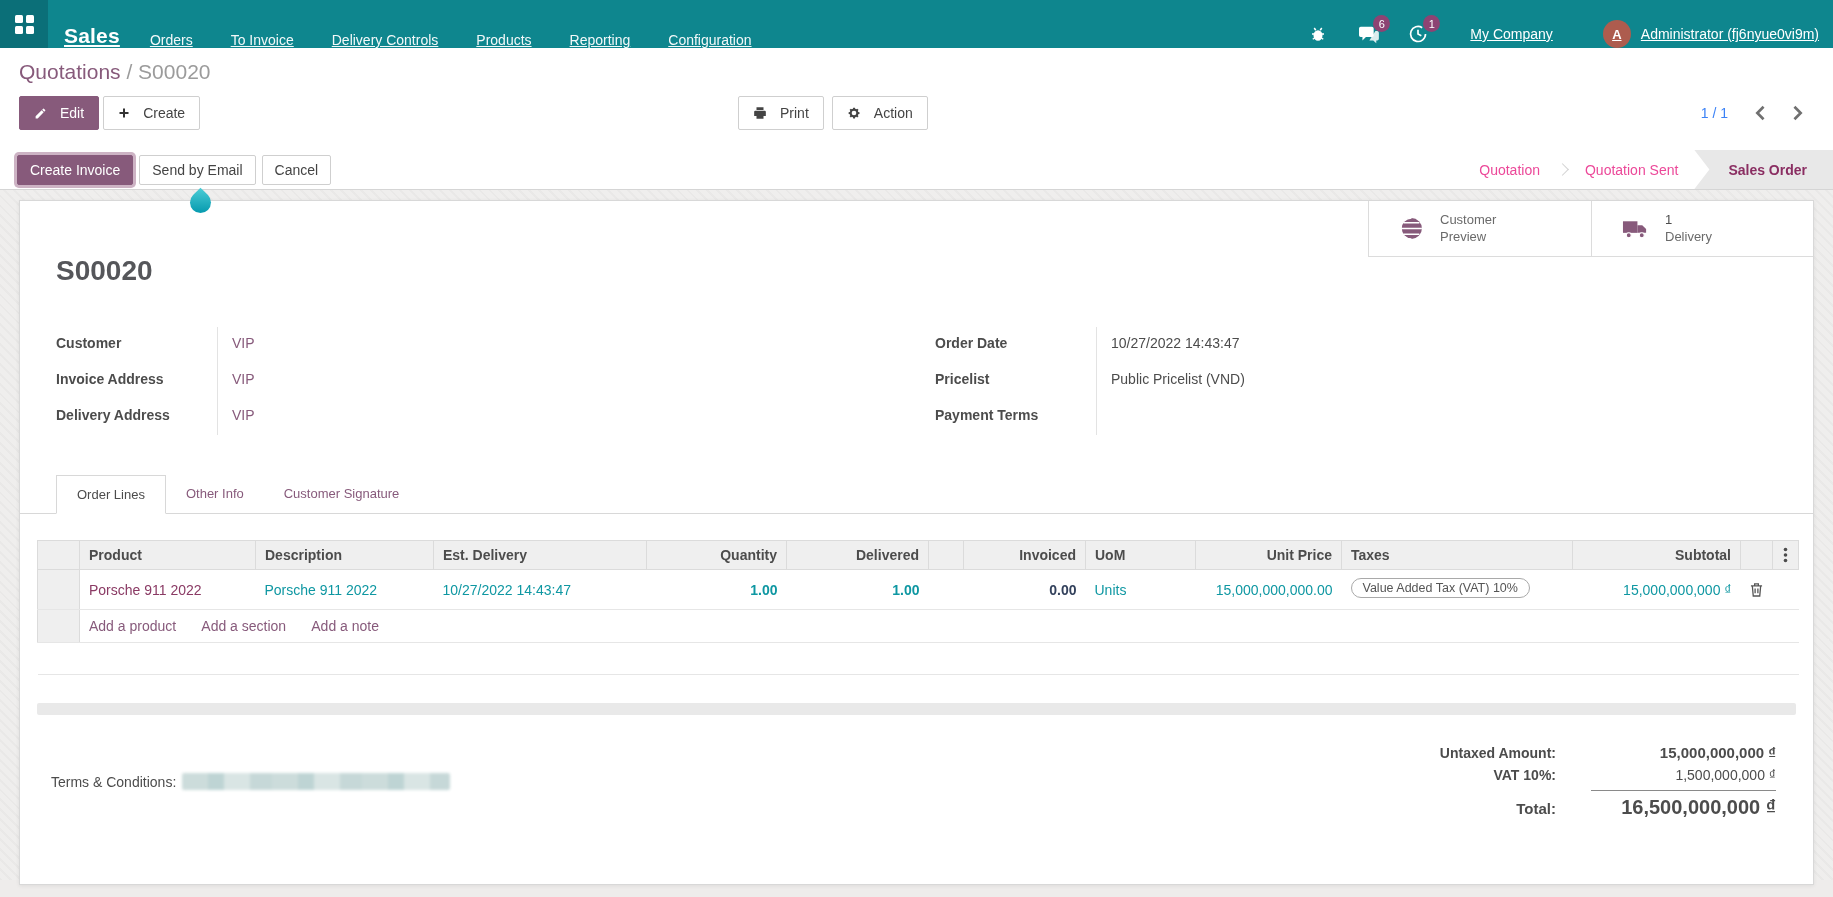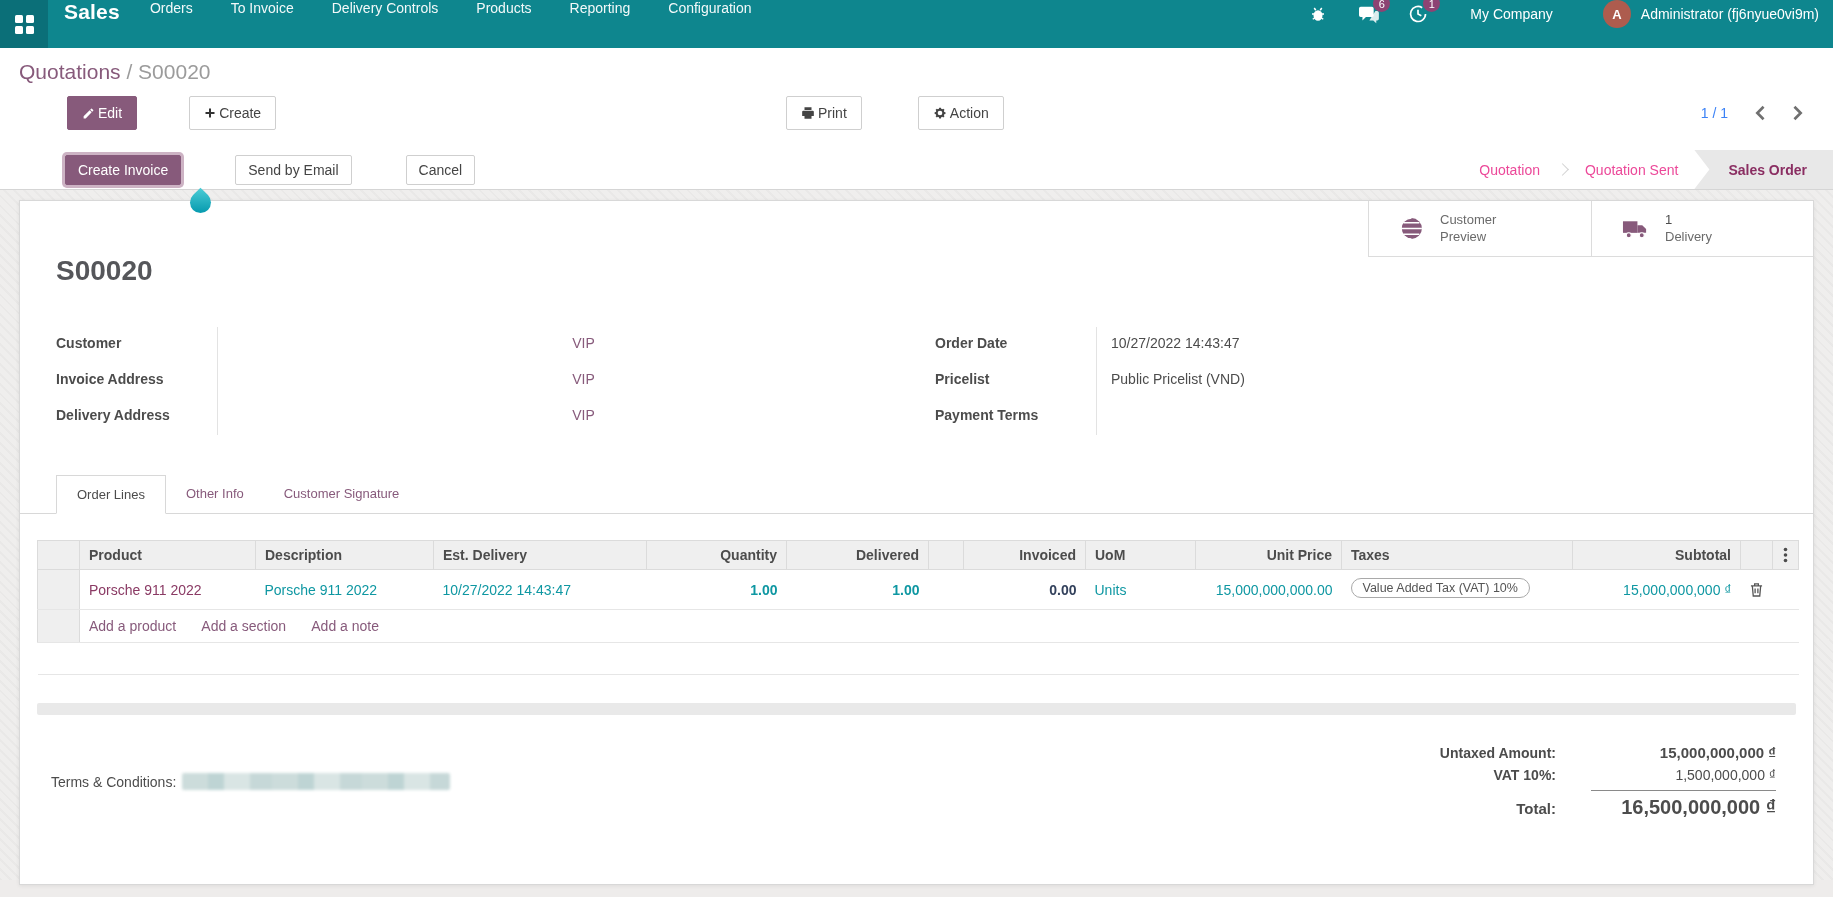--- a/index.html
+++ b/index.html
@@ -1,20 +1,20 @@
 <!DOCTYPE html>
 <html><head>
 <meta charset="utf-8">
 <style>
   * { margin:0; padding:0; box-sizing:border-box; }
   html,body { width:1833px; height:897px; overflow:hidden;
     font-family:"Liberation Sans", sans-serif; background:#eeeceb; color:#4c4c4c; }
 
   
-  .topbar { height:48px; background:#0e868e; display:flex; align-items:flex-start; color:#fff; }
+  .topbar { height:48px; background:#0e868e; display:flex; align-items:flex-end; color:#fff;text-decoration:underline; }
   .apps-btn { width:48px; height:48px; background:#0b6f78; display:flex; align-items:center; justify-content:center; cursor:pointer; }
   .apps-grid { display:grid; grid-template-columns:8px 8px; grid-template-rows:8px 8px; gap:3px; }
   .apps-grid span { background:#fff; border-radius:1.5px; }
   .brand { font-size:21px; font-weight:700; margin:0 30px 0 16px; letter-spacing:.2px; }
   .topmenu { display:flex; gap:38px; font-size:14px; }
   .topmenu .item { cursor:pointer; opacity:.95; }
   .tb-right { margin-left:auto; display:flex; align-items:center; gap:26px; padding-right:14px; font-size:14px; }
   .ticon { position:relative; width:24px; height:24px; display:flex; align-items:center; justify-content:center; cursor:pointer; }
   .badge { position:absolute; top:-7px; right:-10px; background:#8d4373; color:#fff; font-size:11px;
     min-width:17px; height:17px; border-radius:9px; display:flex; align-items:center; justify-content:center; padding:0 4px; }
@@ -22,22 +22,22 @@
   .usermenu { display:flex; align-items:center; gap:10px; cursor:pointer; }
   .avatar { width:28px; height:28px; border-radius:50%; background:#ad5c4e; color:#fff; font-size:13px;
     display:flex; align-items:center; justify-content:center; font-weight:700; }
 
   
   .control-panel { background:#fff; padding:12px 19px 0 19px; height:102px; position:relative; }
   .breadcrumb { font-size:21px; }
   .breadcrumb .bc-parent { color:#875a7b; cursor:pointer; }
   .breadcrumb .bc-sep, .breadcrumb .bc-current { color:#9b9b9b; }
   .cp-buttons { display:flex; align-items:center; margin-top:12px; position:relative; height:34px; }
-  .btn { font-size:14px; height:34px; display:inline-flex; align-items:center; gap:3px;
-    padding:0 14px; border:1px solid #cfcfcf; background:#fff; color:#444; cursor:pointer; border-radius:2px;margin-left:48px; }
+  .btn { font-size:14px; height:34px; display:inline-flex; align-items:center; gap:13px;
+    padding:0 14px; border:1px solid #cfcfcf; background:#fff; color:#444; cursor:pointer; border-radius:2px; }
   .btn-primary { background:#875a7b; border-color:#875a7b; color:#fff; }
   .btn-group-left { display:flex; gap:4px; }
   .cp-center { position:absolute; left:719px; top:0; display:flex; gap:8px; }
   .pager { margin-left:auto; display:flex; align-items:center; gap:26px; color:#3b82f6; font-size:14px; padding-right:10px; }
   .pager .chev { cursor:pointer; display:flex; }
 
   
   .status-strip { background:#fff; height:40px; border-bottom:1px solid #d5d5d5;
     display:flex; align-items:center; padding-left:17px; }
   .ss-actions { display:flex; gap:6px; }
@@ -71,21 +71,21 @@
   .smart-btn .lines { line-height:1.25; }
 
   .sheet-title { font-size:28px; font-weight:700; color:#55565a; margin:54px 0 0 36px; }
 
   .field-groups { display:flex; padding:0 36px; margin-top:40px; }
   .fgroup { display:grid; grid-template-columns:161px 1fr; row-gap:0; align-content:start; }
   .fgroup.left { width:879px; }
   .fgroup.right { flex:1; }
   .flabel { font-size:14px; font-weight:700; color:#4c4c4c; padding:8px 0; height:36px; }
   .fvalue { font-size:14px; padding:8px 0 8px 14px; border-left:1px solid #e3e3e3; height:36px; }
-  .fvalue.link { color:#875a7b; cursor:pointer;text-align:center; }
+  .fvalue.link { color:#875a7b; cursor:pointer; }
 
   .tabs { margin-top:40px; padding:0 36px; border-bottom:1px solid #d8d8d8; display:flex; font-size:13px; }
   .tab { padding:11px 20px; color:#875a7b; cursor:pointer; margin-bottom:-1px; }
   .tab.active { color:#4c4c4c; background:#fff; border:1px solid #d8d8d8; border-bottom:1px solid #fff; }
 
   .table-wrap { padding:26px 17px 0 17px; }
   table.lines { width:100%; border-collapse:collapse; table-layout:fixed; font-size:14px; }
   table.lines th { background:#efefef; border:1px solid #dbdbdb; font-weight:700; color:#4c4c4c;
     padding:6px 9px; text-align:left; white-space:nowrap; overflow:hidden; }
   table.lines td { padding:8px 9px; border-bottom:1px solid #e6e6e6; white-space:nowrap; overflow:hidden; background:#fff; }

